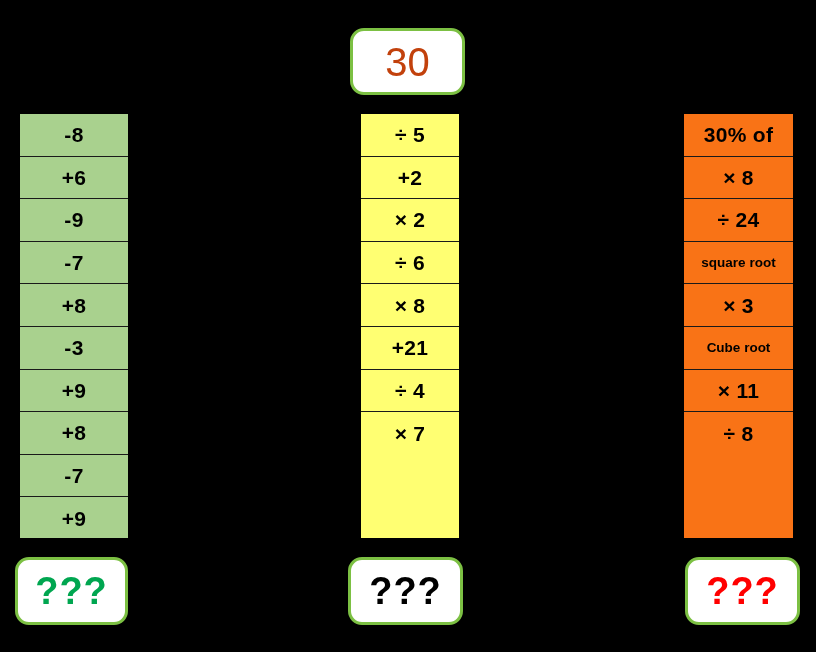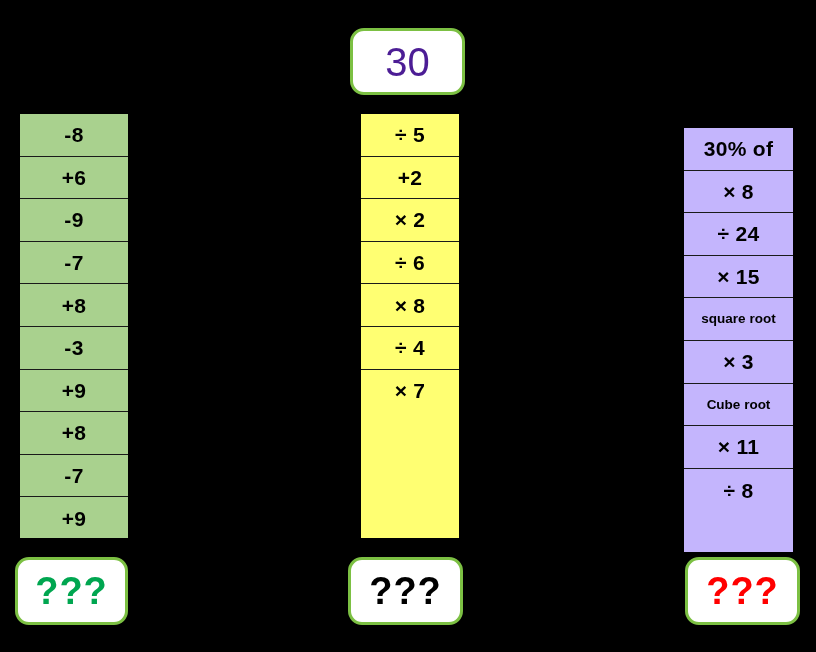--- a/index.html
+++ b/index.html
@@ -52,43 +52,43 @@
   
   .chain-green {
     left: 19px;  top: 113px;  width: 110px; height: 426px;
     background: #A9D18E;
   }
   .chain-yellow {
     left: 360px; top: 113px;  width: 100px; height: 426px;
     background: #FFFF72;
   }
   .chain-pink {
-    left: 683px; top: 127px;  width: 111px; height: 426px;
-    background: #c4b5fd;
+    left: 683px; top: 113px;  width: 111px; height: 426px;
+    background: #f97316;
   }
 
   
   .rbox {
     position: absolute;
     box-sizing: border-box;
     background: #FFFFFF;
     border: 3px solid #7CC043;
     border-radius: 14px;
     display: flex;
     align-items: center;
     justify-content: center;
     line-height: 1;
     white-space: nowrap;
   }
 
   .start-box {
     left: 350px; top: 28px; width: 115px; height: 67px;
     font-size: 40px;
     font-weight: normal;
-    color: #4c1d95;
+    color: #c2410c;
   }
 
   .answer-box {
     height: 68px;
     font-size: 38px;
     font-weight: bold;
     letter-spacing: 1px;
   }
   .answer-green { left: 15px;  top: 557px; width: 113px; color: #00A650; }
   .answer-yellow{ left: 348px; top: 557px; width: 115px; color: #000000; }
@@ -114,30 +114,30 @@
     <div class="cell">+9</div>
   </div>
   <div class="rbox answer-box answer-green">???</div>
 
   <div class="chain chain-yellow">
     <div class="cell">÷ 5</div>
     <div class="cell">+2</div>
     <div class="cell">× 2</div>
     <div class="cell">÷ 6</div>
     <div class="cell">× 8</div>
+    <div class="cell">+21</div>
     <div class="cell">÷ 4</div>
     <div class="cell">× 7</div>
   </div>
   <div class="rbox answer-box answer-yellow">???</div>
 
   <div class="chain chain-pink">
     <div class="cell">30% of</div>
     <div class="cell">× 8</div>
     <div class="cell">÷ 24</div>
-    <div class="cell">× 15</div>
     <div class="cell small">square root</div>
     <div class="cell">× 3</div>
     <div class="cell small">Cube root</div>
     <div class="cell">× 11</div>
     <div class="cell">÷ 8</div>
   </div>
   <div class="rbox answer-box answer-pink">???</div>
 
 </div>
 

